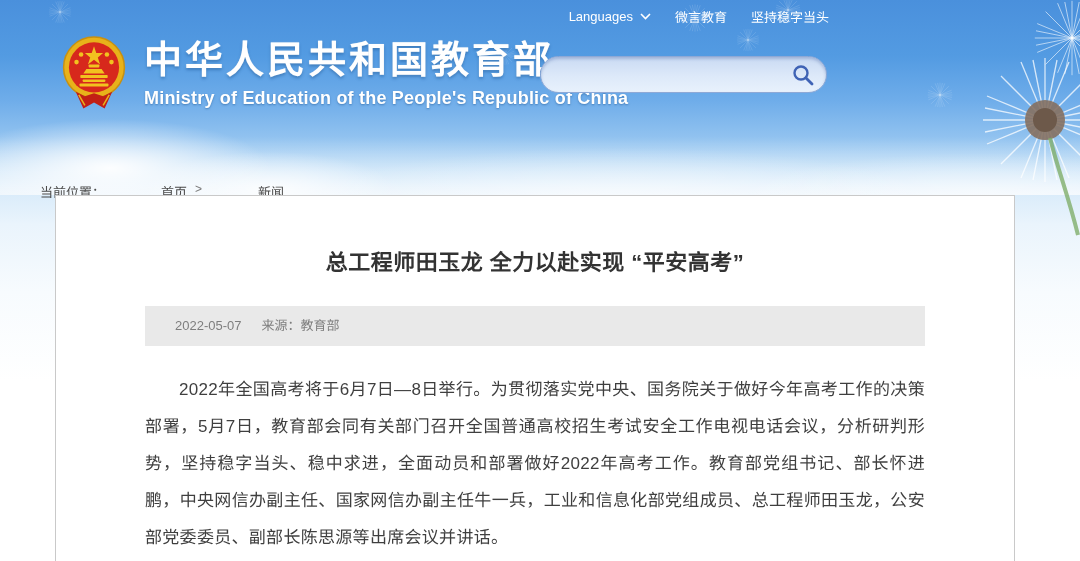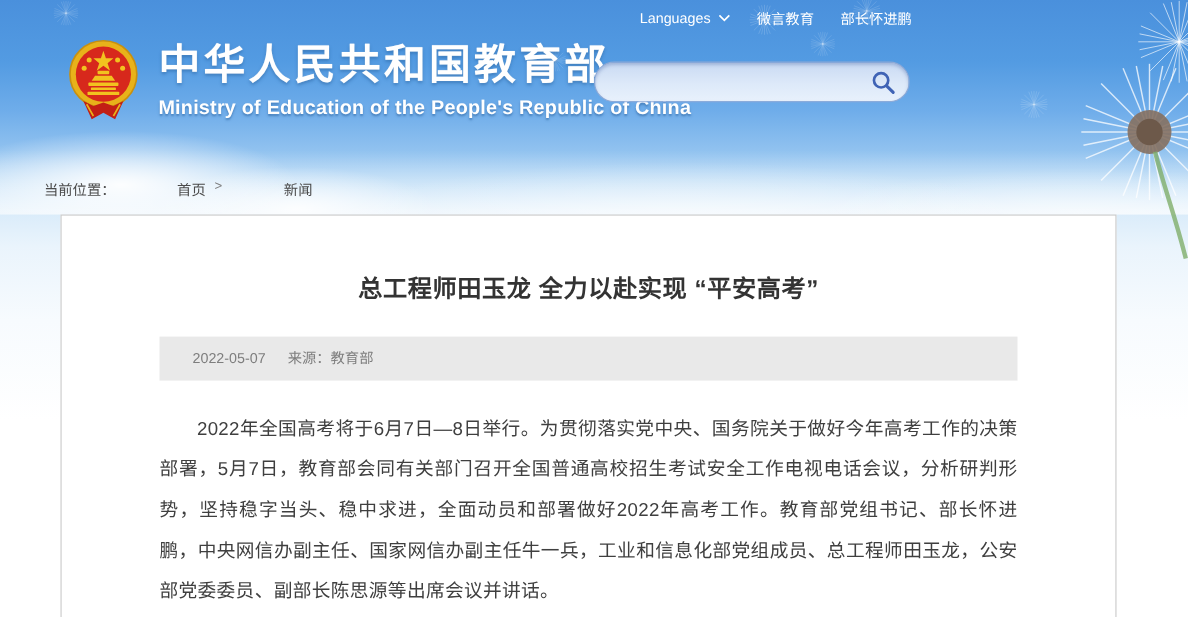--- a/index.html
+++ b/index.html
@@ -54,21 +54,21 @@
     padding:0 46px 0 18px; font-size:14px; color:#33507e; border-radius:19px;
     font-family:"Liberation Sans","DejaVu Sans",sans-serif;
   }
   .search-btn {
     position:absolute; right:10px; top:6px; width:26px; height:26px;
     background:transparent; border:none; cursor:pointer; padding:0;
   }
 
   
   .breadcrumb {
-    position:absolute; left:40px; top:162px; font-size:13px; color:#4a4a4a;
+    position:absolute; left:40px; top:182px; font-size:13px; color:#4a4a4a;
     display:flex; gap:8px;
   }
   .breadcrumb a { color:#4a4a4a; text-decoration:none; cursor:pointer;margin-left:48px; }
   .breadcrumb .sep { color:#7a7a7a; font-size:12px; }
 
   
   .article-card {
     position:relative; margin-left:55px; width:960px; height:540px;
     background:#ffffff; border:1px solid #c9c9c9;
   }
@@ -158,21 +158,21 @@
   </svg>
 
   <div class="top-links">
     <a>
       <span>Languages</span>
       <svg width="11" height="7" viewBox="0 0 11 7">
         <path d="M1 1 L5.5 5.5 L10 1" fill="none" stroke="#ffffff" stroke-width="1.6"></path>
       </svg>
     </a>
     <a>微言教育</a>
-    <a>部长怀进鹏</a>
+    <a>坚持稳字当头</a>
   </div>
 
   <div class="brand">
     <svg class="emblem" viewBox="0 0 100 104">
       <circle cx="50" cy="46" r="40" fill="#e8b21a"></circle>
       <circle cx="50" cy="46" r="40" fill="none" stroke="#c89010" stroke-width="2"></circle>
       <circle cx="50" cy="46" r="33" fill="#d7281c"></circle>
       <path d="M26 78 L36 100 L50 92 L64 100 L74 78 L62 84 L50 80 L38 84 Z" fill="#c21f15"></path>
       <path d="M30 82 L38 96 M70 82 L62 96" stroke="#e8b21a" stroke-width="2" fill="none"></path>
       <polygon points="50,18 53,27 62,27 55,33 58,42 50,36 42,42 45,33 38,27 47,27" fill="#f2c21f"></polygon>

